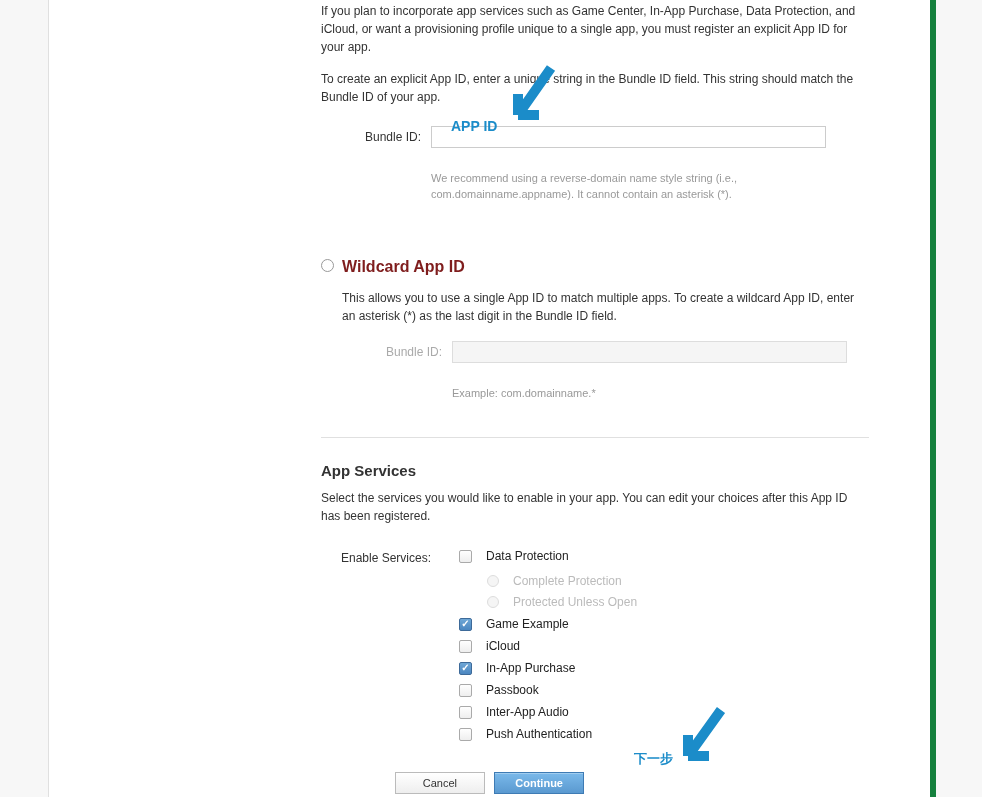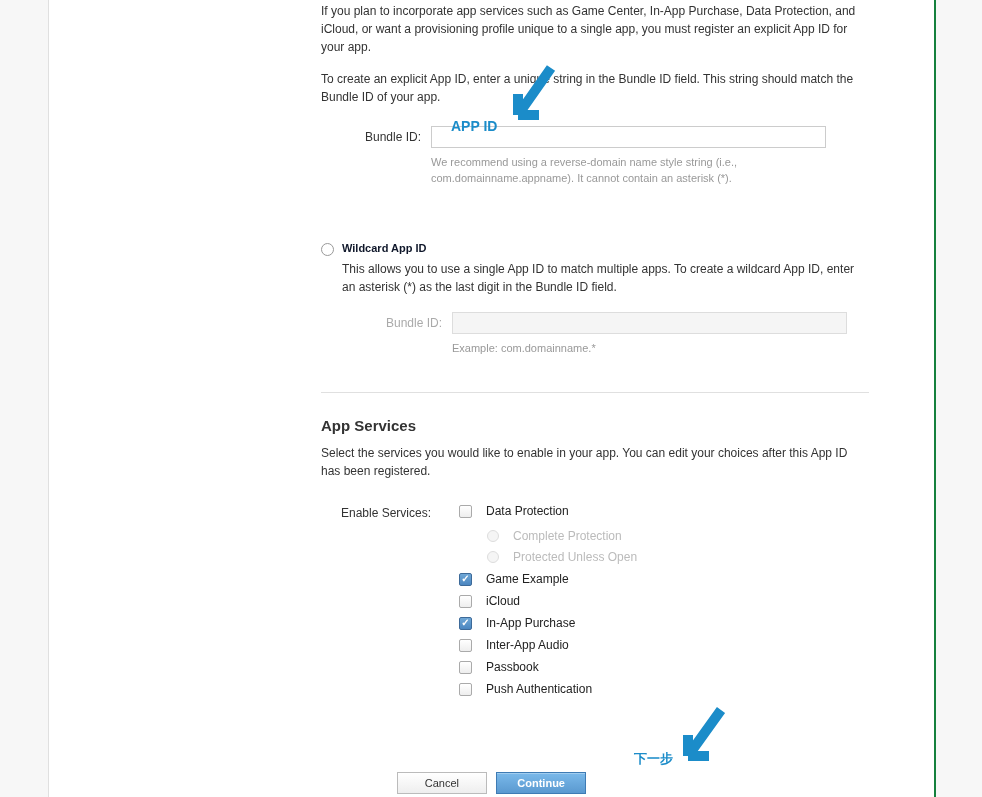--- a/index.html
+++ b/index.html
@@ -18,21 +18,21 @@
       position: relative;
     }
     .page-outer {
       position: absolute;
       left: 48px;
       top: 0;
       width: 888px;
       height: 797px;
       background: #fff;
       border-left: 1px solid #e0e0e0;
-      border-right: 2px solid #15803d;
+      border-right: 6px solid #15803d;
     }
     .content {
       position: absolute;
       left: 272px;
       top: 0;
       width: 560px;
       padding-right: 12px;
     }
     .explicit-block p {
       color: #333;
@@ -71,21 +71,21 @@
       background: #f5f5f5;
       color: #ccc;
       border-color: #ddd;
     }
     .field-hint {
       margin-left: 110px;
       width: 395px;
       font-size: 11px;
       color: #999;
       line-height: 16px;
-      margin-top: 6px;
+      margin-top: 22px;
     }
     .option-row {
       display: flex;
       align-items: flex-start;
       margin-top: 56px;
     }
     .radio {
       width: 13px;
       height: 13px;
       border: 1px solid #999;
@@ -93,23 +93,23 @@
       margin-right: 8px;
       margin-top: 1px;
       background: #fff;
       flex-shrink: 0;
     }
     .option-content {
       flex: 1;
     }
     .option-title {
       font-weight: bold;
-      font-size: 11px;
-      color: #0f172a;
-      margin-bottom: 6px;
+      font-size: 16px;
+      color: #7f1d1d;
+      margin-bottom: 13px;
     }
     .option-desc {
       font-size: 12px;
       color: #333;
       line-height: 18px;
       margin-bottom: 16px;
     }
     .divider {
       height: 1px;
       background: #e0e0e0;
@@ -308,25 +308,25 @@
             <div class="service-item">
               <div class="checkbox"></div>
               <div class="service-name">iCloud</div>
             </div>
             <div class="service-item">
               <div class="checkbox checked"></div>
               <div class="service-name">In-App Purchase</div>
             </div>
             <div class="service-item">
               <div class="checkbox"></div>
+              <div class="service-name">Passbook</div>
+            </div>
+            <div class="service-item">
+              <div class="checkbox"></div>
               <div class="service-name">Inter-App Audio</div>
-            </div>
-            <div class="service-item">
-              <div class="checkbox"></div>
-              <div class="service-name">Passbook</div>
             </div>
             <div class="service-item">
               <div class="checkbox"></div>
               <div class="service-name">Push Authentication</div>
             </div>
           </div>
       </div>
     </div>
 
   </div>

